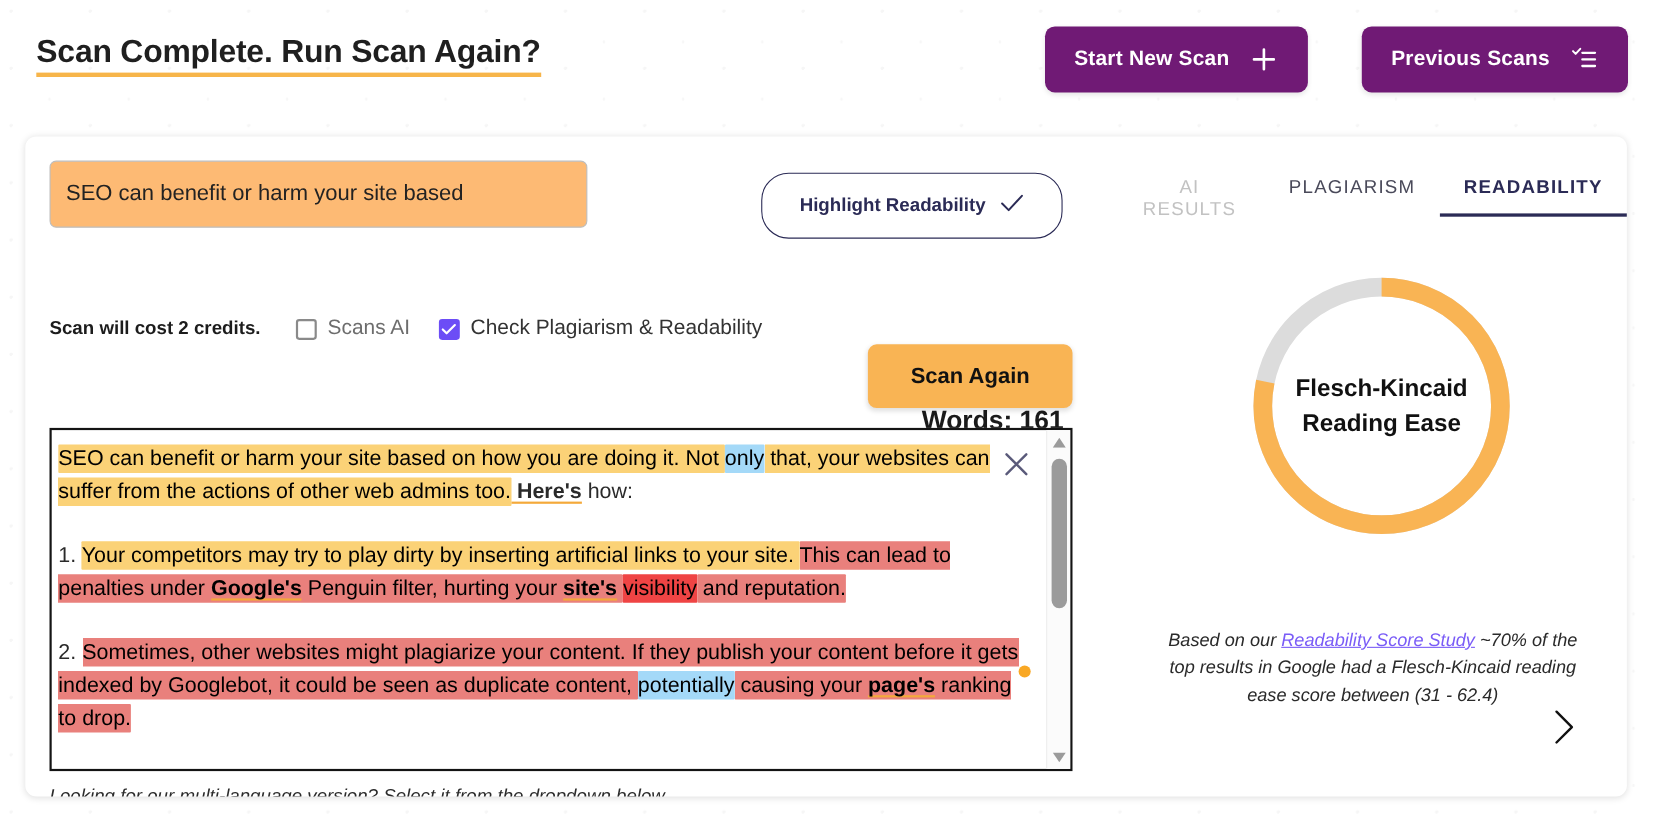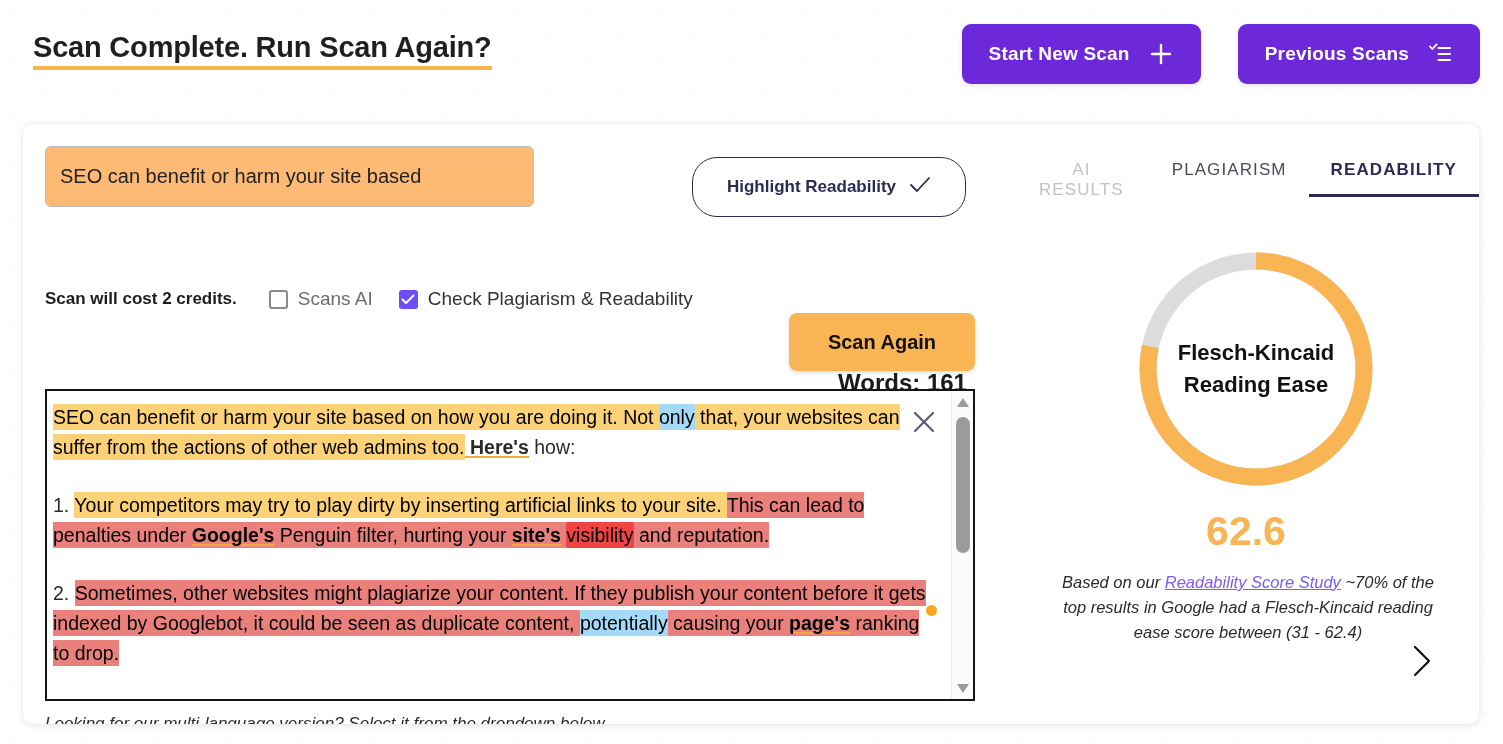--- a/index.html
+++ b/index.html
@@ -32,31 +32,32 @@
     background-size: 100% 4px;
     background-position: 0 100%;
     padding-bottom: 6px;
   }
   .header-actions {
     position: absolute; right: 23px; top: 24px;
     display: flex; gap: 37px;
   }
   .btn-purple {
     height: 60px;
-    background: #6d28d9;
+    background: #701a75;
     color: #ffffff;
     border: none; border-radius: 9px;
     font-family: "Liberation Sans", sans-serif;
     font-size: 19px; font-weight: 700;
     letter-spacing: 0.2px;
     display: flex; align-items: center; justify-content: center;
     gap: 18px;
     padding: 0 27px;
     cursor: pointer;
     box-shadow: 0 2px 5px rgba(0,0,0,0.10);
+    margin-left: 12px;
   }
   .btn-purple .icon { display: flex; align-items: center; }
 
   
   .card {
     position: absolute; left: 23px; top: 124px;
     width: 1456px; height: 600px;
     background: #ffffff;
     border-radius: 10px;
     box-shadow: 0 1px 7px rgba(0,0,0,0.13);
@@ -377,21 +378,20 @@
       <svg width="250" height="250" viewBox="0 0 250 250">
         <circle cx="125" cy="125" r="108" fill="none" stroke="#dcdcdc" stroke-width="17"></circle>
         <circle cx="125" cy="125" r="108" fill="none" stroke="#f9b454" stroke-width="17" stroke-dasharray="531 148" stroke-dashoffset="0" transform="rotate(-90 125 125)"></circle>
       </svg>
       <div class="donut-label">
         <div>Flesch-Kincaid</div>
         <div>Reading Ease</div>
       </div>
     </div>
 
-    <div class="score-value">62.6</div>
 
     <div class="score-caption"><span>Based on our </span><a href="#">Readability Score Study</a><span> ~70% of the top results in Google had a Flesch-Kincaid reading ease score between (31 - 62.4)</span></div>
 
     <div class="chevron-next">
       <svg width="26" height="34" viewBox="0 0 26 34">
           <path d="M6 3 L20 17 L6 31" stroke="#111" stroke-width="2.2" fill="none" stroke-linecap="round" stroke-linejoin="round"></path>
         </svg>
     </div>
   </div>
 

